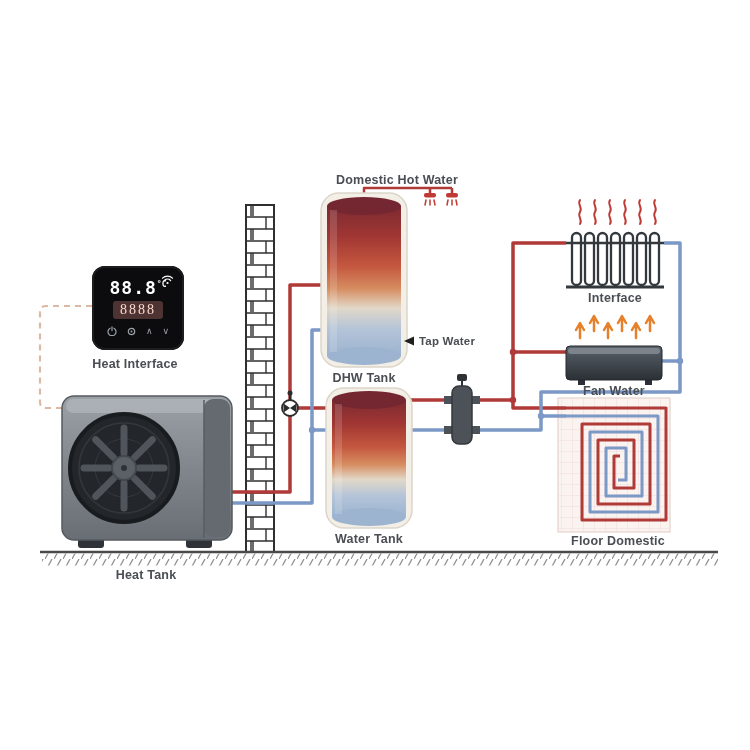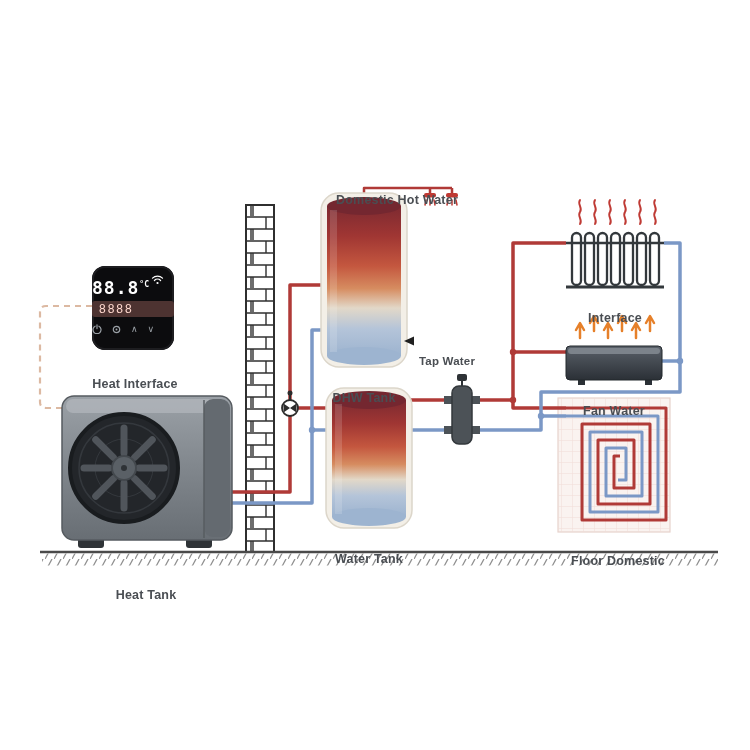--- a/index.html
+++ b/index.html
@@ -1,31 +1,31 @@
 <!DOCTYPE html>
 <html><head>
 <meta charset="utf-8">
 <style>
   html,body{margin:0;padding:0;background:#fff;}
   .canvas{position:relative;width:750px;height:750px;background:#fff;overflow:hidden;
           font-family:"Liberation Sans",sans-serif;}
   svg.layer{position:absolute;left:0;top:0;}
   .label{position:absolute;transform:translate(-50%,-50%);font-size:12.5px;font-weight:700;
-         color:#4a4e53;white-space:nowrap;letter-spacing:.2px;margin-top:20px;}
+         color:#4a4e53;white-space:nowrap;letter-spacing:.2px;}
   .label-left{transform:translate(0,-50%);font-weight:700;font-size:11.5px;text-align:right;}
   
-  .thermostat{position:absolute;left:92px;top:266px;width:82px;height:84px;background:#0c0c0e;
+  .thermostat{position:absolute;left:92px;top:266px;width:92px;height:84px;background:#0c0c0e;
               border-radius:13px;box-shadow:inset 0 0 0 2px #1d1d20;display:flex;flex-direction:column;
-              }
+              align-items:center;}
   .t-wifi{position:absolute;right:10px;top:8px;line-height:0;}
   .t-temp{margin-top:13px;color:#fff;font-size:18px;font-weight:700;line-height:1;
           font-family:"DejaVu Sans Mono",monospace;letter-spacing:1px;}
   .t-unit{font-size:8px;vertical-align:super;letter-spacing:0;}
-  .t-sub{margin-top:4px;font-size:12px;color:#ffd9cf;background:#4d3331;border-radius:3px;
-         padding:1px 7px;letter-spacing:2px;font-family:Liberation Sans, sans-serif;}
+  .t-sub{margin-top:4px;font-size:14px;color:#ffd9cf;background:#4d3331;border-radius:3px;
+         padding:1px 7px;letter-spacing:2px;font-family:Liberation Serif, serif;}
   .t-icons{margin-top:7px;display:flex;justify-content:space-between;width:62px;
            align-items:center;color:#9aa0a6;font-size:9px;line-height:1;}
   .t-icons span{display:inline-flex;align-items:center;justify-content:center;}
 </style>
 </head>
 <body>
 
 <div class="canvas">
 
 <svg class="layer" width="750" height="750" viewBox="0 0 750 750">

